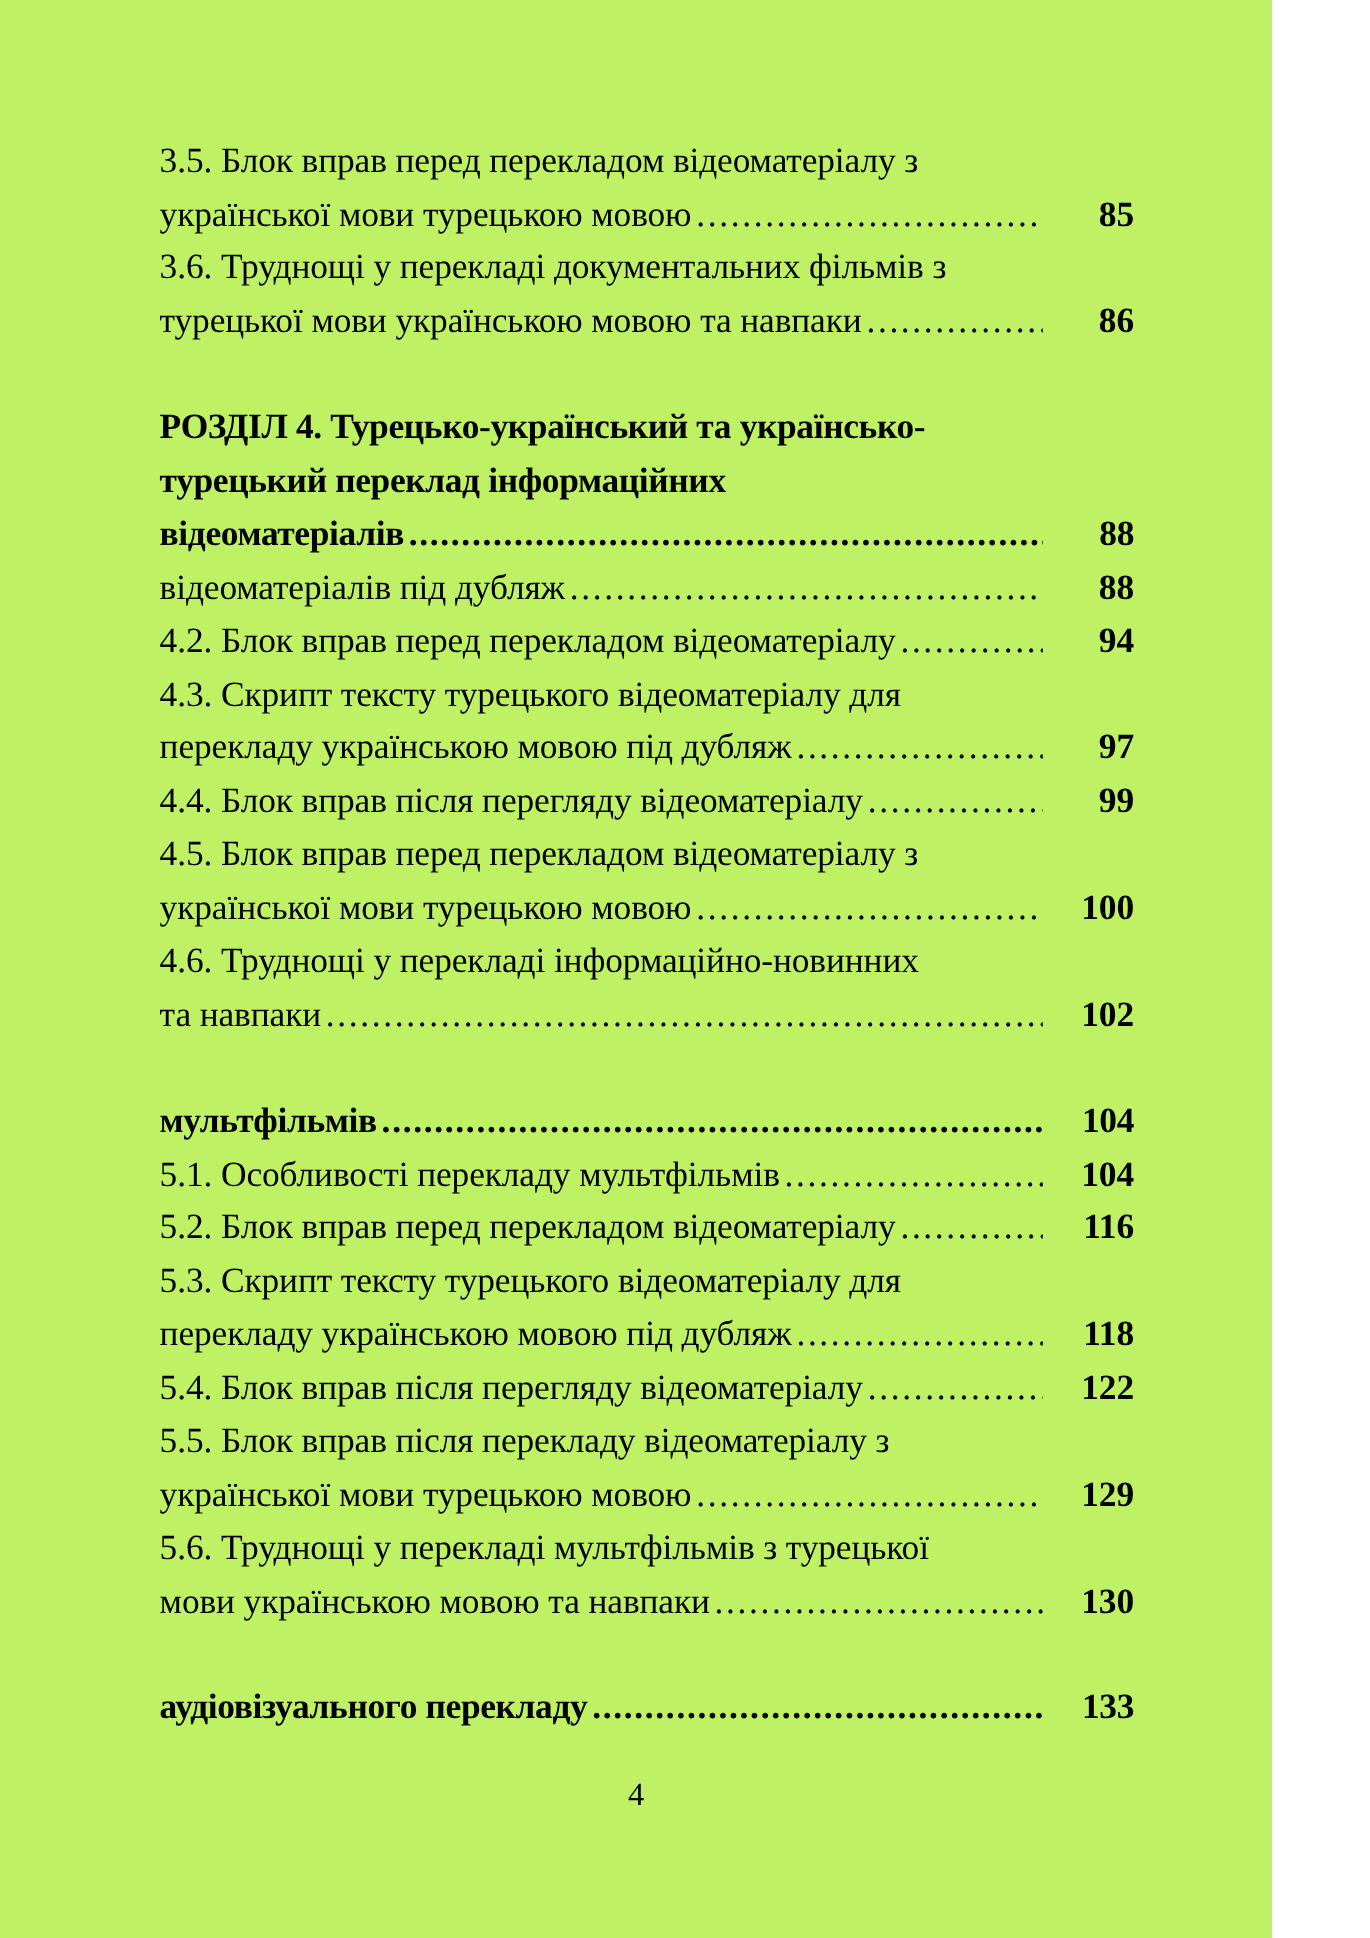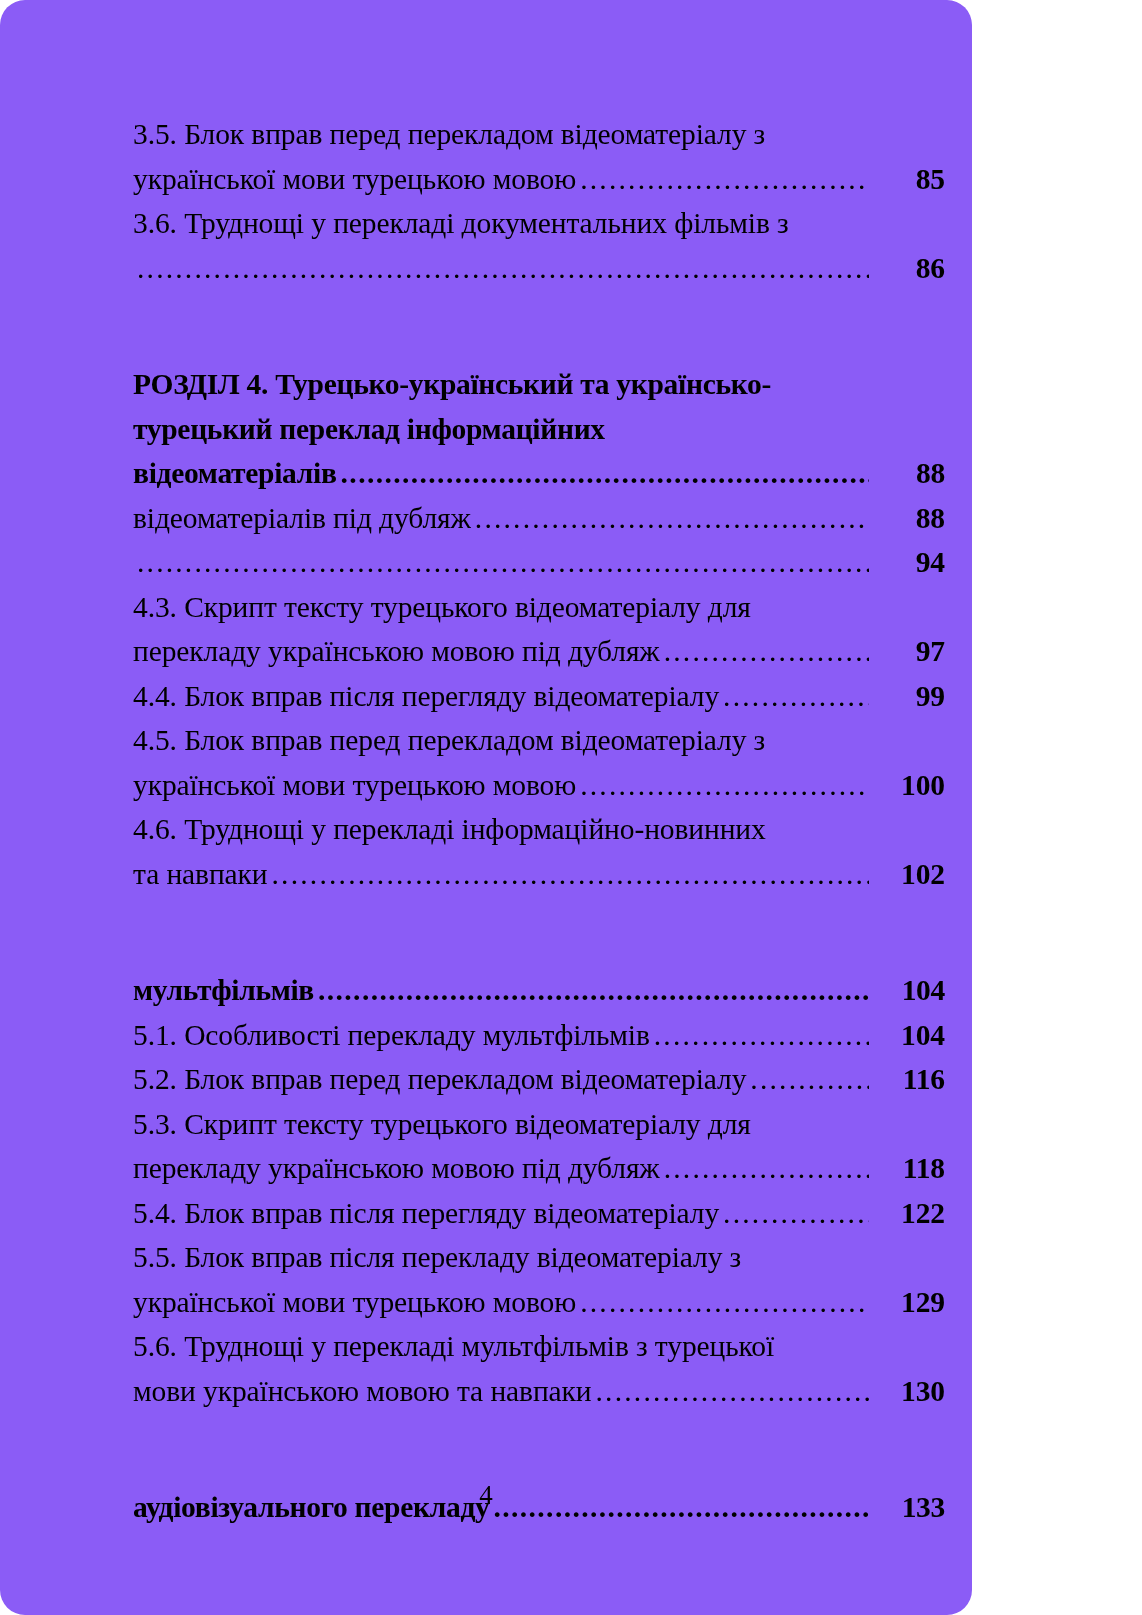--- a/index.html
+++ b/index.html
@@ -6,46 +6,44 @@
     margin: 0;
     padding: 0;
     background: #ffffff;
   }
   body {
     font-family: "Liberation Serif", "DejaVu Serif", serif;
     color: #000000;
   }
   .page {
     position: relative;
-    width: 972px;
+    width: 1060px;
     height: 1615px;
-    background: #8b5cf6;
+    background: #bef264;
     overflow: hidden;
     box-sizing: border-box;
-    border-radius: 25px;
   }
   .toc {
     position: absolute;
     left: 133px;
     top: 112px;
     width: 812px;
   }
 
   
   .entry {
     position: relative;
     width: 100%;
     font-size: 29.5px;
     line-height: 44.5px;
     letter-spacing: -0.1px;
   }
   .entry.section {
     font-weight: bold;
     letter-spacing: -0.3px;
-    margin-top: 28px;
   }
   .entry-line {
     display: flex;
     align-items: center;
     width: 100%;
   }
   .entry-line .txt {
     white-space: pre;
     flex: 0 0 auto;
   }
@@ -97,20 +95,21 @@
         <div class="plain-line">3.5. Блок вправ перед перекладом відеоматеріалу з</div>
         <div class="entry-line">
           <span class="txt">української мови турецькою мовою</span>
           <span class="dots">.......................................................................................................................</span>
           <span class="pnum">85</span>
         </div>
       </div>
       <div class="entry">
         <div class="plain-line">3.6. Труднощі у перекладі документальних фільмів з</div>
         <div class="entry-line">
+          <span class="txt">турецької мови українською мовою та навпаки</span>
           <span class="dots">.......................................................................................................................</span>
           <span class="pnum">86</span>
         </div>
       </div>
       <div class="gap"></div>
       <div class="entry section">
         <div class="plain-line">РОЗДІЛ 4. Турецько-український та українсько-</div>
         <div class="plain-line">турецький переклад інформаційних</div>
         <div class="entry-line section">
           <span class="txt">відеоматеріалів</span>
@@ -120,20 +119,21 @@
       </div>
       <div class="entry">
         <div class="entry-line">
           <span class="txt">відеоматеріалів під дубляж</span>
           <span class="dots">.......................................................................................................................</span>
           <span class="pnum">88</span>
         </div>
       </div>
       <div class="entry">
         <div class="entry-line">
+          <span class="txt">4.2. Блок вправ перед перекладом відеоматеріалу</span>
           <span class="dots">.......................................................................................................................</span>
           <span class="pnum">94</span>
         </div>
       </div>
       <div class="entry">
         <div class="plain-line">4.3. Скрипт тексту турецького відеоматеріалу для</div>
         <div class="entry-line">
           <span class="txt">перекладу українською мовою під дубляж</span>
           <span class="dots">.......................................................................................................................</span>
           <span class="pnum">97</span>

